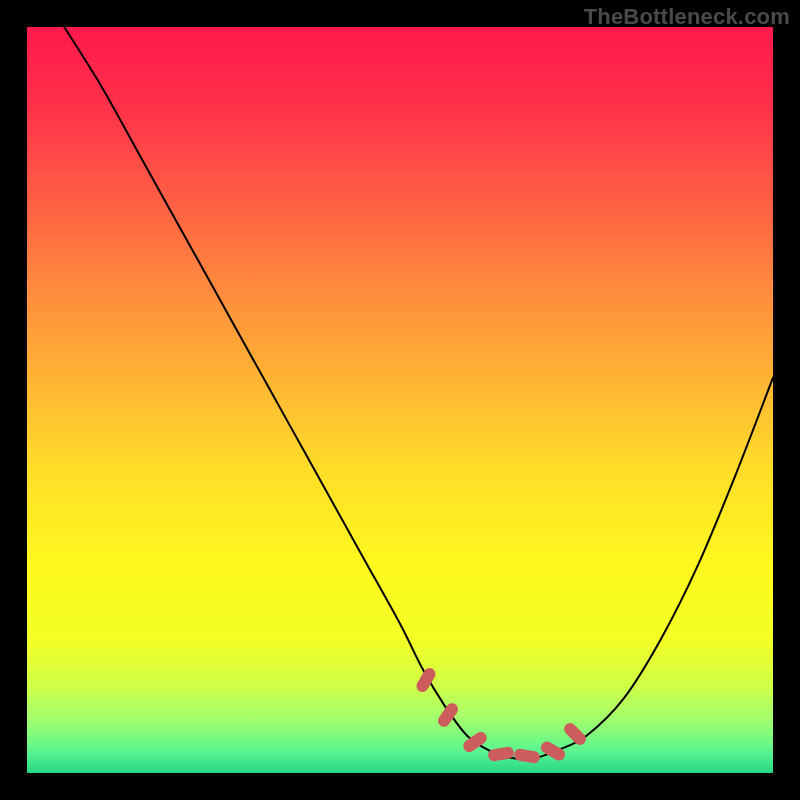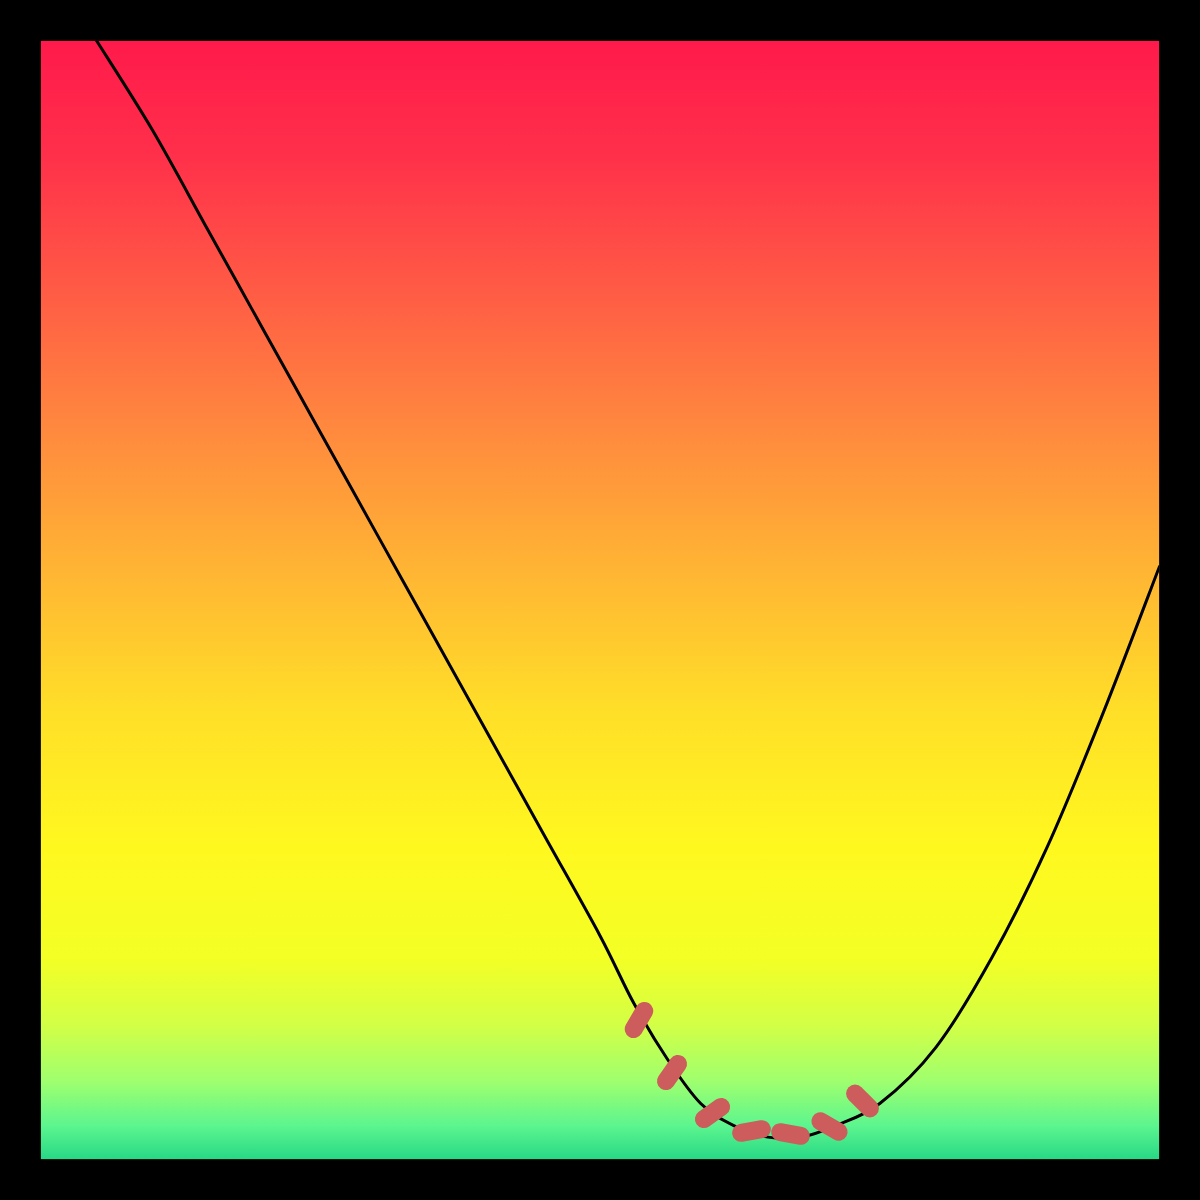--- a/index.html
+++ b/index.html
@@ -46,20 +46,21 @@
   .marker {
     position: absolute;
     transform: translate(-50%, -50%);
     z-index: 5;
   }
 </style>
 </head>
 <body>
 
 <div class="frame">
+  <div class="watermark">TheBottleneck.com</div>
   <div class="plot-area">
     <svg class="gradient" viewBox="0 0 746 746" preserveAspectRatio="none">
       <defs>
         <linearGradient id="bg-grad" x1="0" y1="0" x2="0" y2="1">
             <stop offset="0%" stop-color="#ff1a4b"></stop>
             <stop offset="10%" stop-color="#ff2f4a"></stop>
             <stop offset="22%" stop-color="#ff5a45"></stop>
             <stop offset="35%" stop-color="#ff8a3e"></stop>
             <stop offset="48%" stop-color="#ffb733"></stop>
             <stop offset="60%" stop-color="#ffdf28"></stop>

